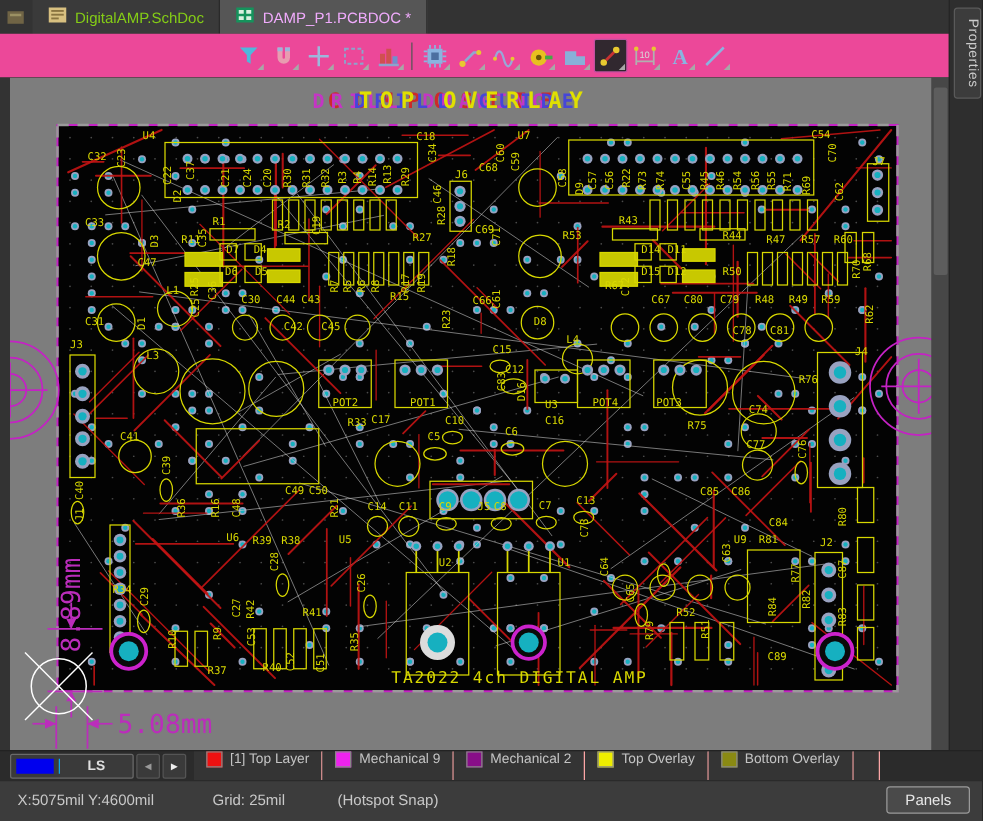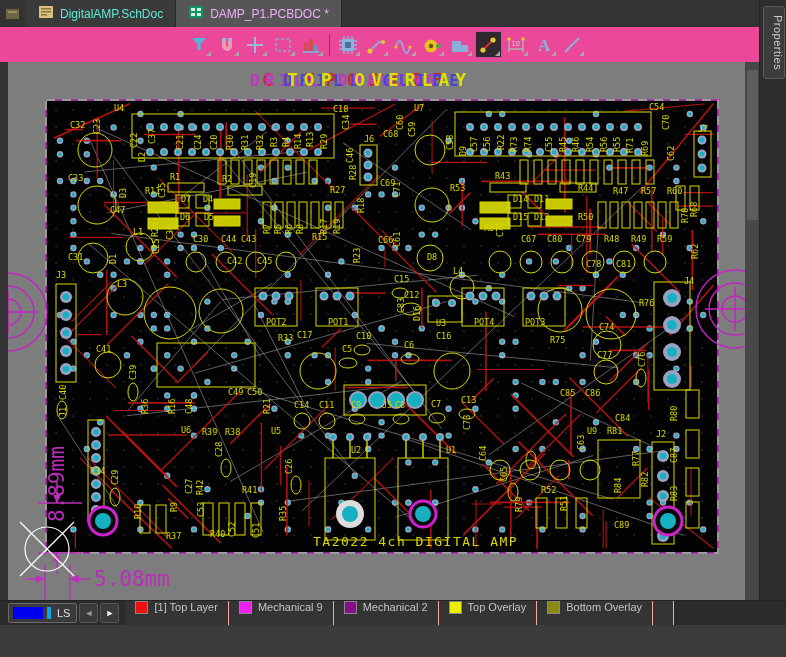--- a/index.html
+++ b/index.html
@@ -1,42 +1,42 @@
 <!DOCTYPE html>
 <html><head>
 <meta charset="utf-8">
 <style>
   html,body{margin:0;padding:0;background:#2b2b2b;}
   .app{position:relative;width:786px;height:657px;background:#3b3b3b;overflow:hidden;
        font-family:"Liberation Sans",sans-serif;-webkit-font-smoothing:antialiased;}
   
   .tabbar{position:absolute;left:0;top:0;width:760px;height:27px;background:#333333;border-bottom:1px solid #2a2a2a;display:flex;align-items:stretch;}
   .corner-icon{width:26px;display:flex;align-items:center;justify-content:center;opacity:.7;}
-  .doc-tab{display:flex;align-items:center;gap:6px;padding:0 12px;font-size:12px;color:#5eead4;background:#3a3a3a;border-right:1px solid #2a2a2a;cursor:default;}
+  .doc-tab{display:flex;align-items:center;gap:6px;padding:0 12px;font-size:12px;color:#84cc16;background:#3a3a3a;border-right:1px solid #2a2a2a;cursor:default;}
   .doc-tab.active{background:#565656;color:#f0abfc;}
   
   .toolbar{position:absolute;left:0;top:27px;width:760px;height:35px;background:#ec4899;border-bottom:1px solid #2f2f2f;display:flex;align-items:center;}
   .tb-spacer{width:185px;}
   .tbtn{position:relative;width:27px;height:27px;margin:0 0.5px;background:transparent;border:1px solid transparent;border-radius:2px;padding:1px;display:flex;align-items:center;justify-content:center;}
   .tbtn.active{border:1px solid #c050a0;background:#31282f;}
   .tbtn .dd{position:absolute;right:1px;bottom:1px;width:0;height:0;border-left:5px solid transparent;border-bottom:5px solid #a8a8a8;}
   .tb-sep{width:1px;height:22px;background:#555;margin:0 4px;}
   
   .canvas-wrap{position:absolute;left:0;top:62px;width:760px;height:538px;background:#333333;}
   .canvas-wrap svg{position:absolute;left:8px;top:0;}
   .v-scrollbar{position:absolute;right:0;top:0;width:15px;height:538px;background:#474747;}
   .v-scrollbar .thumb{position:absolute;left:2px;top:8px;width:11px;height:150px;background:#5d5d5d;border-radius:2px;}
   
   .props-strip{position:absolute;right:0;top:0;width:26px;height:624px;background:#2e2e2e;border-left:1px solid #252525;}
   .props-tab{position:absolute;top:6px;left:3px;width:20px;padding:8px 0;background:#3c3c3c;border:1px solid #5a5a5a;border-radius:3px;color:#cccccc;font-size:11px;writing-mode:vertical-rl;text-align:center;letter-spacing:.5px;}
   
   .layerbar{position:absolute;left:0;top:600px;width:786px;height:24px;background:#2b2b2b;border-top:1px solid #222;display:flex;align-items:center;font-size:11px;color:#c4c4c4;}
   .ls-chip{display:flex;align-items:center;height:18px;margin-left:8px;border:1px solid #6a6a6a;background:#3a3a3a;border-radius:2px;overflow:hidden;}
   .ls-swatch{width:30px;height:12px;margin:0 4px;}
-  .ls-label{padding:0 6px;border-left:4px solid #0ea5e9;font-weight:normal;color:#e0e0e0;}
+  .ls-label{padding:0 22px;border-left:1px solid #0ea5e9;font-weight:bold;color:#e0e0e0;}
   .lb-arrow{width:17px;height:18px;margin-left:2px;background:#3a3a3a;border:1px solid #555;display:flex;align-items:center;justify-content:center;color:#999;font-size:9px;border-radius:2px;}
   .lb-arrow.fwd{color:#eee;}
   .layer-tab{display:flex;align-items:flex-start;gap:6px;height:24px;padding:0 10px;border-right:1px solid #fca5a5;background:#343434;white-space:nowrap;}
   .layer-tab.active{background:#474747;color:#ffffff;font-weight:bold;}
   .layer-swatch{width:11px;height:11px;border:1px solid #888;}
   
   .statusbar{position:absolute;left:0;top:624px;width:786px;height:33px;background:#3c3c3c;border-top:1px solid #2a2a2a;color:#c8c8c8;font-size:12px;}
   .statusbar .grp{position:absolute;top:8px;}
   .panels-btn{position:absolute;right:10px;top:4px;padding:3px 14px;background:#4a4a4a;border:1px solid #9a9a9a;border-radius:3px;color:#e8e8e8;font-size:12px;}
 </style>
@@ -2462,14 +2462,20 @@
           <span>Top Overlay</span>
         </div>
         <div class="layer-tab">
           <span class="layer-swatch" style="background: rgb(138, 138, 18);"></span>
           <span>Bottom Overlay</span>
         </div>
         <div class="layer-tab"></div>
       </div>
   </div>
 
+  <div class="statusbar">
+    <span class="grp" style="left:14px">X:5075mil Y:4600mil</span>
+    <span class="grp" style="left:170px">Grid: 25mil</span>
+    <span class="grp" style="left:270px">(Hotspot Snap)</span>
+    <button class="panels-btn">Panels</button>
+  </div>
 
 </div>
 
 </body></html>

